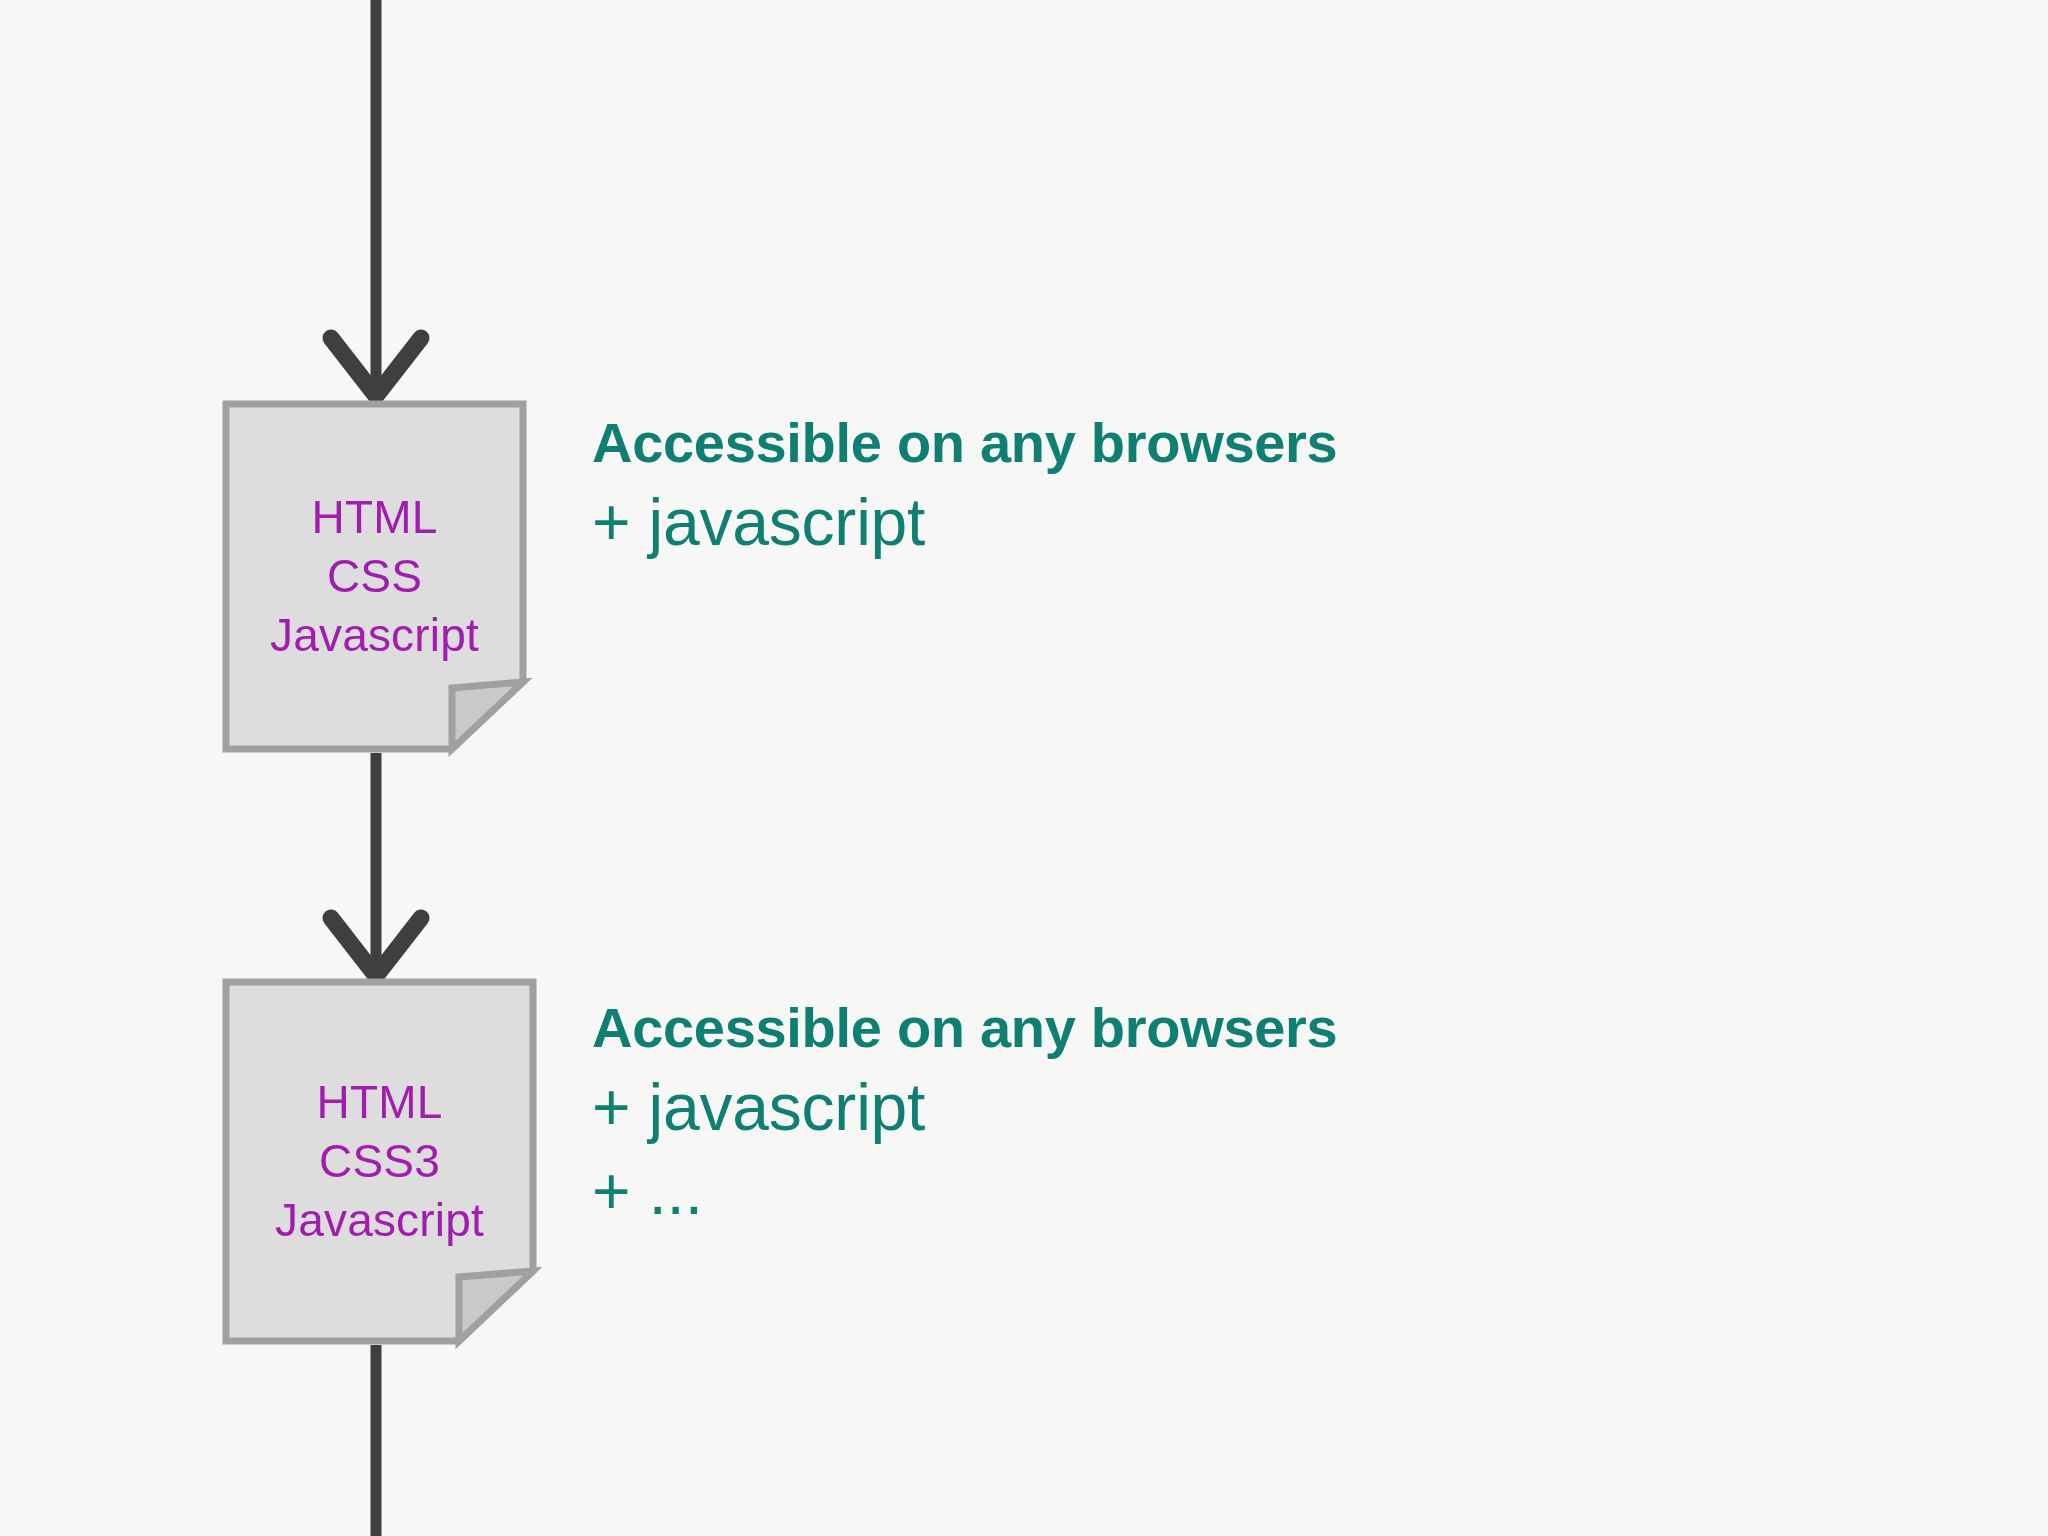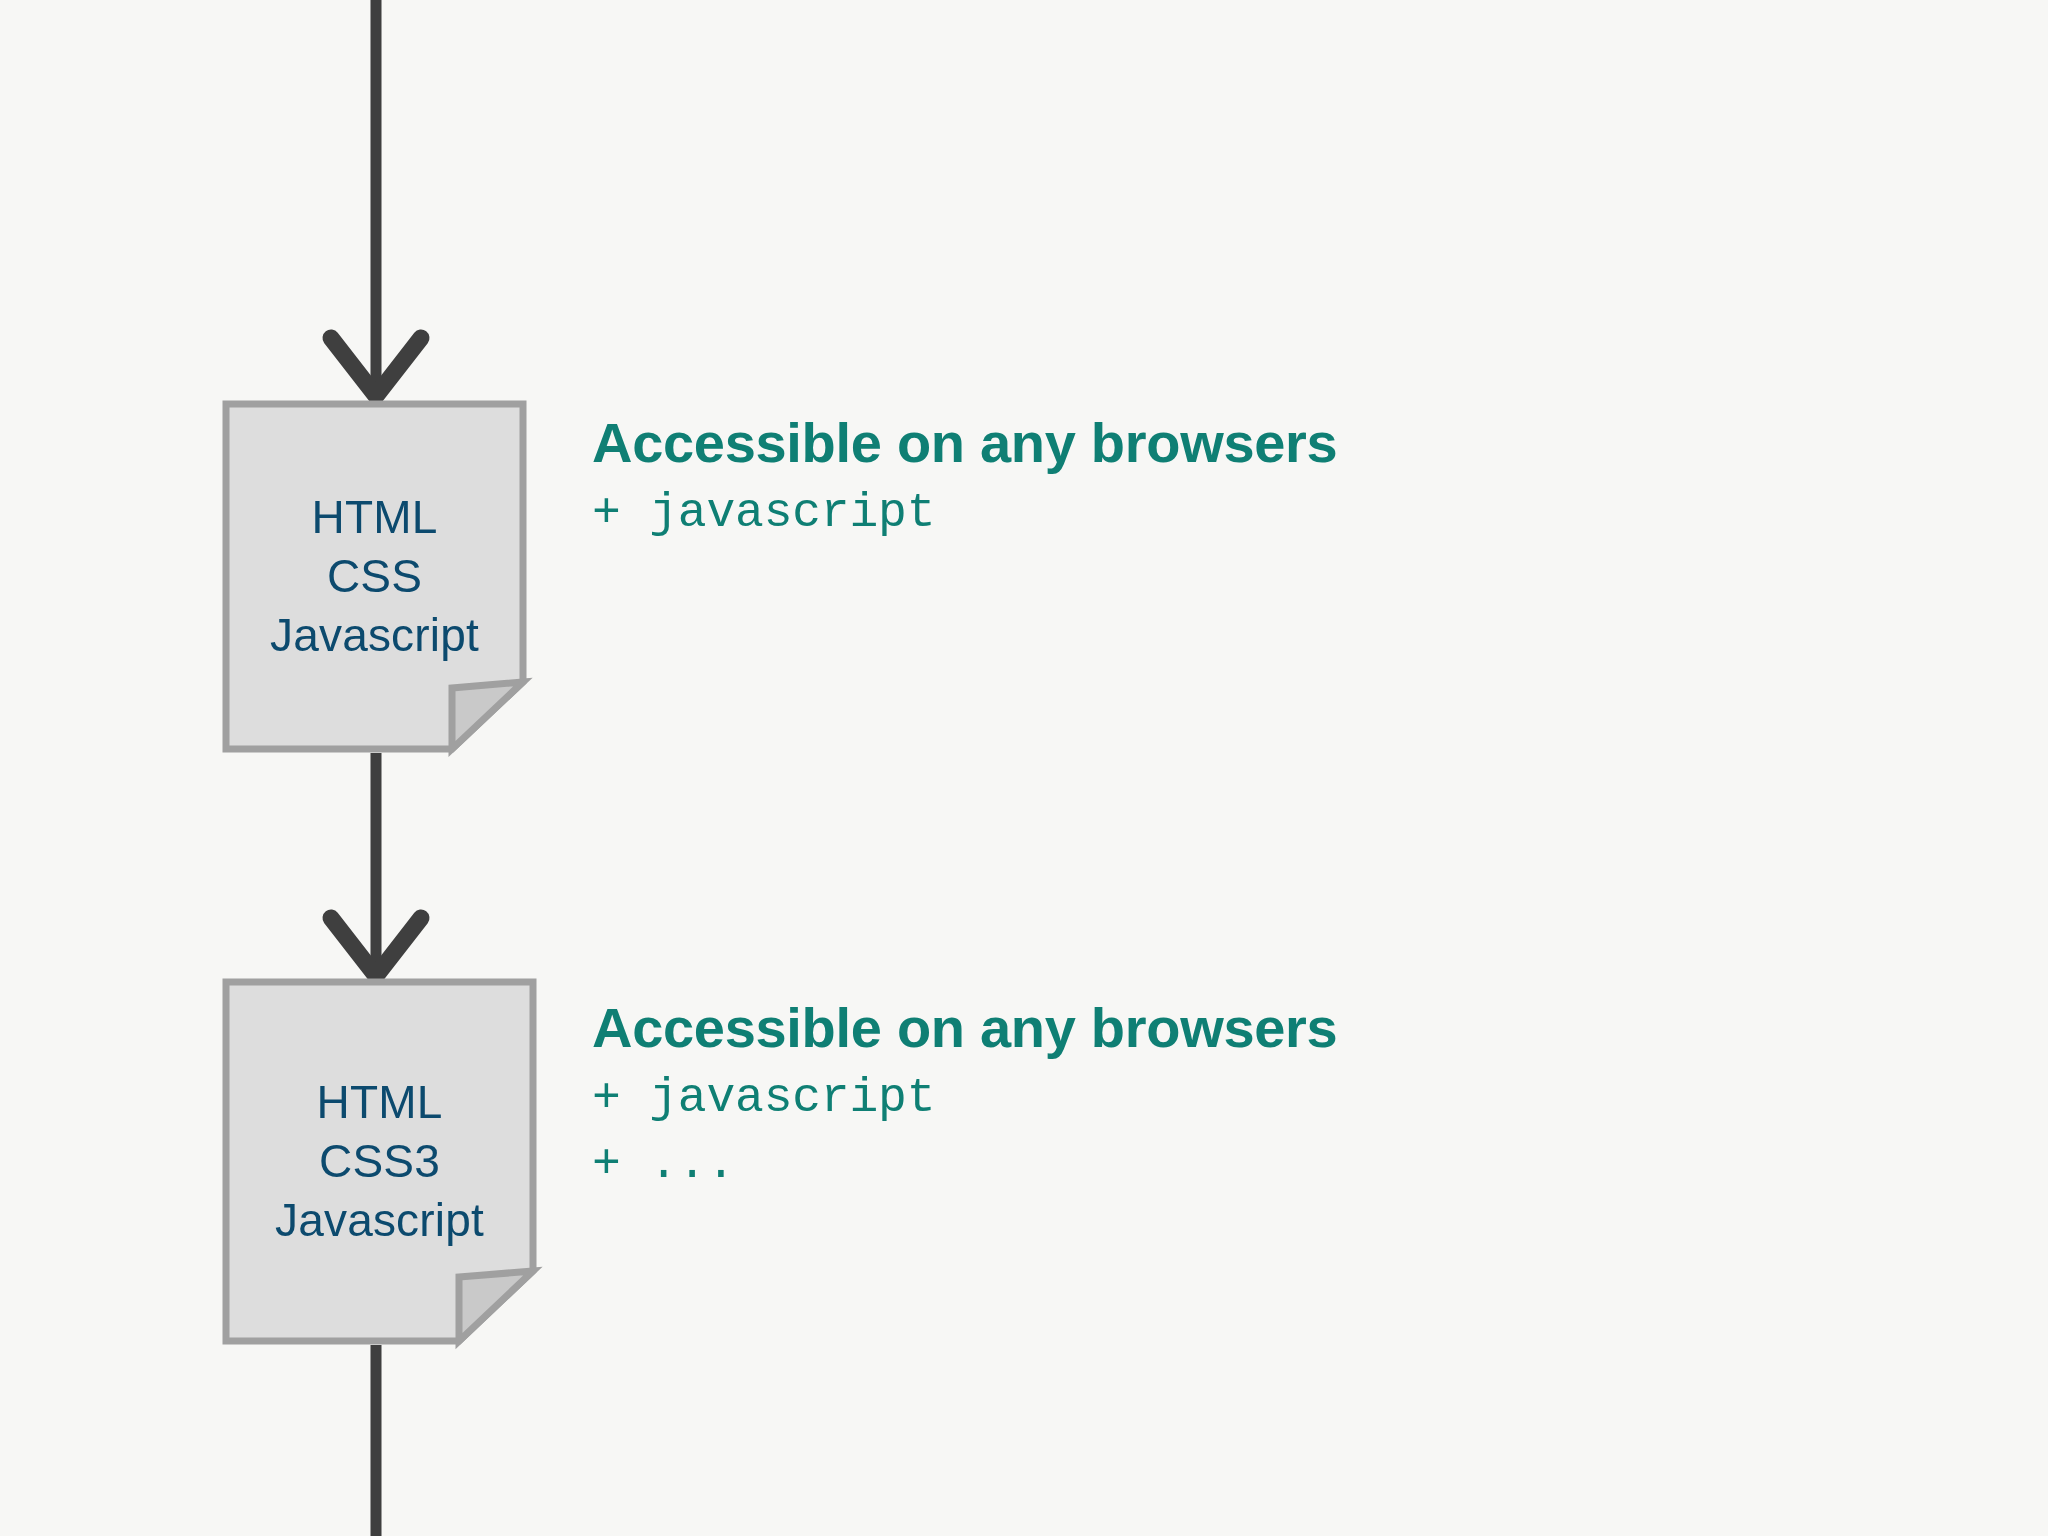--- a/index.html
+++ b/index.html
@@ -39,21 +39,21 @@
     position: absolute;
     left: 0;
     top: 0;
     width: 100%;
     height: 100%;
     display: flex;
     flex-direction: column;
     align-items: center;
     justify-content: center;
     gap: 0px;
-    color: #0c4a6e;
+    color: #a21caf;
     font-size: 46px;
     line-height: 1.28;
     letter-spacing: 0.2px;
     white-space: nowrap;
     pointer-events: none;
   }
   .doc-label .ln { display: block; }
 
   
   .annotation {
@@ -62,26 +62,25 @@
     white-space: nowrap;
   }
   .ann-title {
     font-size: 56px;
     font-weight: bold;
     line-height: 1.0;
     letter-spacing: -0.3px;
     margin-bottom: 18px;
   }
   .ann-item {
-    font-size: 48px;
+    font-size: 66px;
     font-weight: normal;
     line-height: 1.0;
     letter-spacing: -0.2px;
     margin-bottom: 18px;
-    font-family: Liberation Mono, monospace;
   }
   .ann-item:last-child { margin-bottom: 0; }
 </style>
 </head>
 <body>
 
 <div id="stage">
 
   <svg class="connectors" viewBox="0 0 2048 1536" width="2048" height="1536">
 

